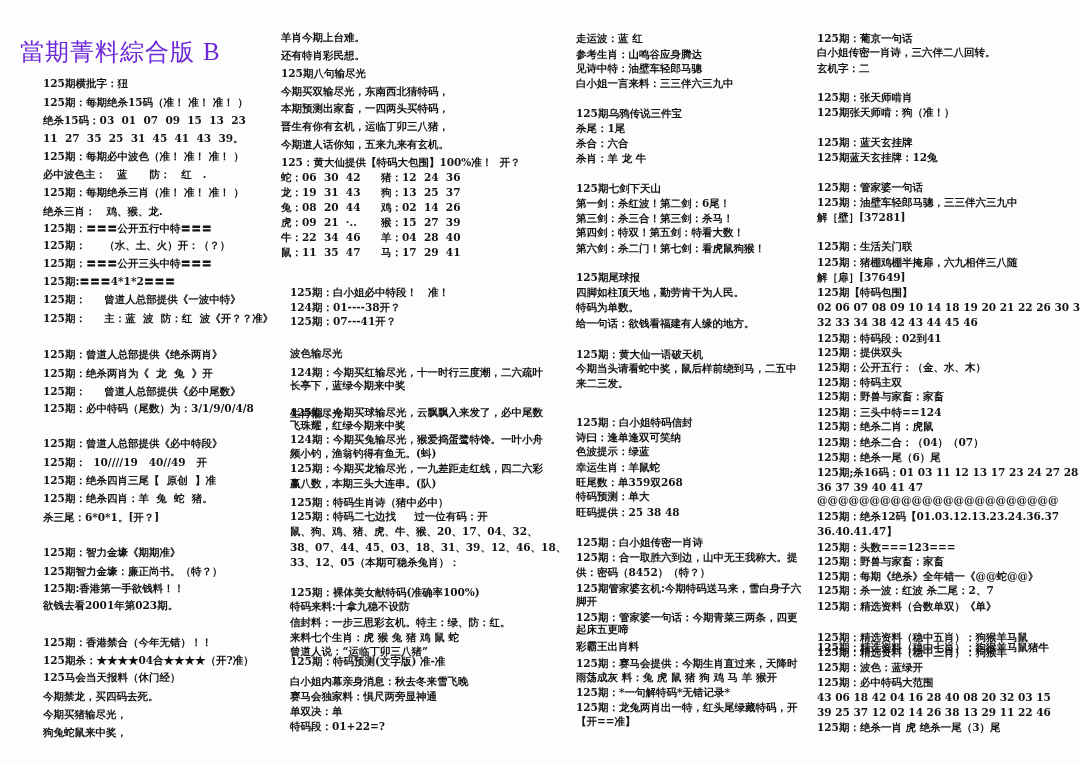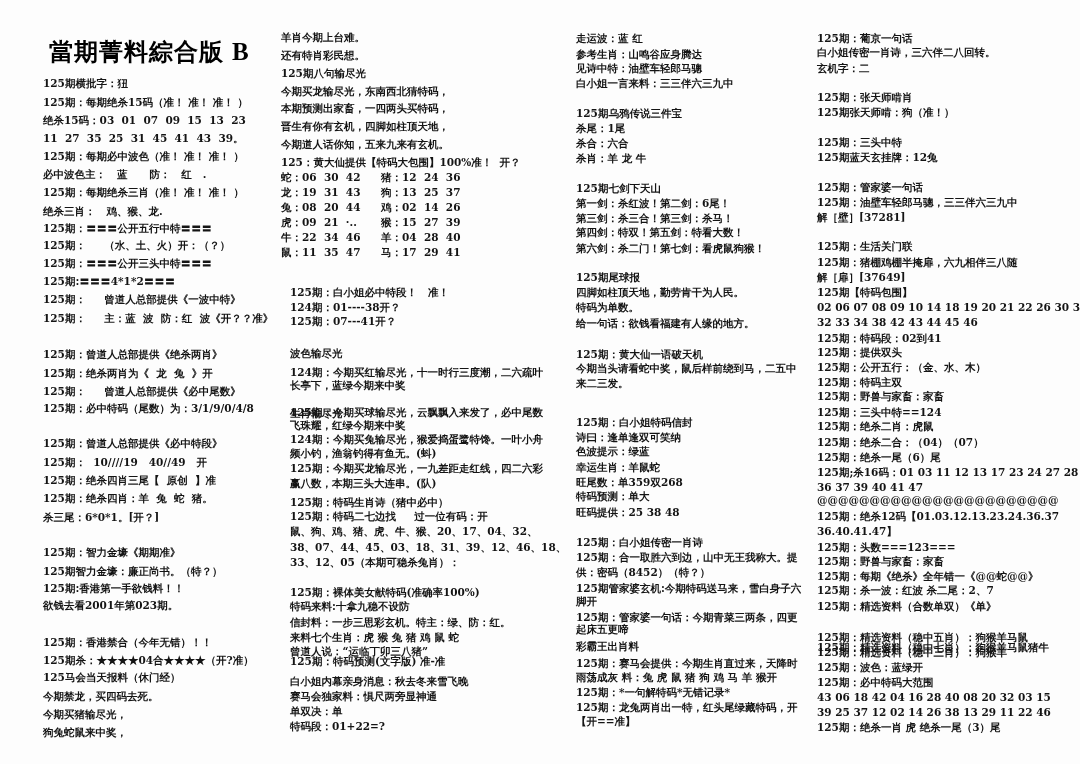--- a/index.html
+++ b/index.html
@@ -10,23 +10,23 @@
     font-weight: bold; font-size: 10.5px;
   }
   .ln { position: absolute; white-space: pre; line-height: 14px; height: 14px; }
   .c1 { left: 43px; }
   .c2a { left: 281px; }
   .c2b { left: 290px; }
   .c3 { left: 576px; }
   .c4 { left: 817px; }
   .zr { left: 381px; }
   .title {
-    position: absolute; left: 49px; top: 37px; line-height: 30px; height: 30px;
-    font-size: 24px; font-weight: 700; letter-spacing: 1px; white-space: pre;
-    font-family: "DejaVu Serif", serif; color: #000000;
+    position: absolute; left: 20px; top: 37px; line-height: 30px; height: 30px;
+    font-size: 24px; font-weight: 400; letter-spacing: 1px; white-space: pre;
+    font-family: "DejaVu Serif", serif; color: #6d28d9;
   }
   .title .suffix { font-family: "Liberation Serif", serif; margin-left: 8px; font-size: 25px; }
 </style>
 </head>
 <body>
 
 <div id="page">
 
   <div class="title"><span>當期菁料綜合版</span><span class="suffix">B</span></div>
 
@@ -63,23 +63,23 @@
     <div class="ln c1" style="top:670px">125马会当天报料（休门经）</div>
     <div class="ln c1" style="top:689px">今期禁龙，买四码去死。</div>
     <div class="ln c1" style="top:707px">今期买猪输尽光，</div>
     <div class="ln c1" style="top:725px">狗兔蛇鼠来中奖，</div>
   </div>
 
   <div>
     <div class="ln c2a" style="top:30px">羊肖今期上台难。</div>
     <div class="ln c2a" style="top:48px">还有特肖彩民想。</div>
     <div class="ln c2a" style="top:66px">125期八句输尽光</div>
-    <div class="ln c2a" style="top:84px">今期买龙输尽光，东南西北猜特码，</div>
+    <div class="ln c2a" style="top:84px">今期买双输尽光，东南西北猜特码，</div>
     <div class="ln c2a" style="top:101px">本期预测出家畜，一四两头买特码，</div>
-    <div class="ln c2a" style="top:119px">晋生有你有玄机，四脚如柱顶天地，</div>
+    <div class="ln c2a" style="top:119px">晋生有你有玄机，运临丁卯三八猪，</div>
     <div class="ln c2a" style="top:137px">今期道人话你知，五来九来有玄机。</div>
     <div class="ln c2a" style="top:155px">125：黄大仙提供【特码大包围】100%准！  开？</div>
 
     <div>
       <div class="ln c2a" style="top:170px"><span>蛇：</span><span>06  30  42</span></div>
       <div class="ln c2a" style="top:185px"><span>龙：</span><span>19  31  43</span></div>
       <div class="ln c2a" style="top:200px"><span>兔：</span><span>08  20  44</span></div>
       <div class="ln c2a" style="top:215px"><span>虎：</span><span>09  21  ·..</span></div>
       <div class="ln c2a" style="top:230px"><span>牛：</span><span>22  34  46</span></div>
       <div class="ln c2a" style="top:245px"><span>鼠：</span><span>11  35  47</span></div>
@@ -166,21 +166,21 @@
     <div class="ln c3" style="top:700px">125期：龙兔两肖出一特，红头尾绿藏特码，开</div>
     <div class="ln c3" style="top:714px">【开==准】</div>
   </div>
 
   <div>
     <div class="ln c4" style="top:31px">125期：葡京一句话</div>
     <div class="ln c4" style="top:45px">白小姐传密一肖诗，三六伴二八回转。</div>
     <div class="ln c4" style="top:61px">玄机字：二</div>
     <div class="ln c4" style="top:90px">125期：张天师啃肖</div>
     <div class="ln c4" style="top:105px">125期张天师啃：狗（准！）</div>
-    <div class="ln c4" style="top:135px">125期：三头中特</div>
+    <div class="ln c4" style="top:135px">125期：蓝天玄挂牌</div>
     <div class="ln c4" style="top:150px">125期蓝天玄挂牌：12兔</div>
     <div class="ln c4" style="top:180px">125期：管家婆一句话</div>
     <div class="ln c4" style="top:195px">125期：油壁车轻郎马骢，三三伴六三九中</div>
     <div class="ln c4" style="top:210px">解［壁］[37281]</div>
     <div class="ln c4" style="top:239px">125期：生活关门联</div>
     <div class="ln c4" style="top:255px">125期：猪棚鸡棚半掩扉，六九相伴三八随</div>
     <div class="ln c4" style="top:270px">解［扉］[37649]</div>
     <div class="ln c4" style="top:285px">125期【特码包围】</div>
     <div class="ln c4" style="top:300px">02 06 07 08 09 10 14 18 19 20 21 22 26 30 31</div>
     <div class="ln c4" style="top:315px">32 33 34 38 42 43 44 45 46</div>

